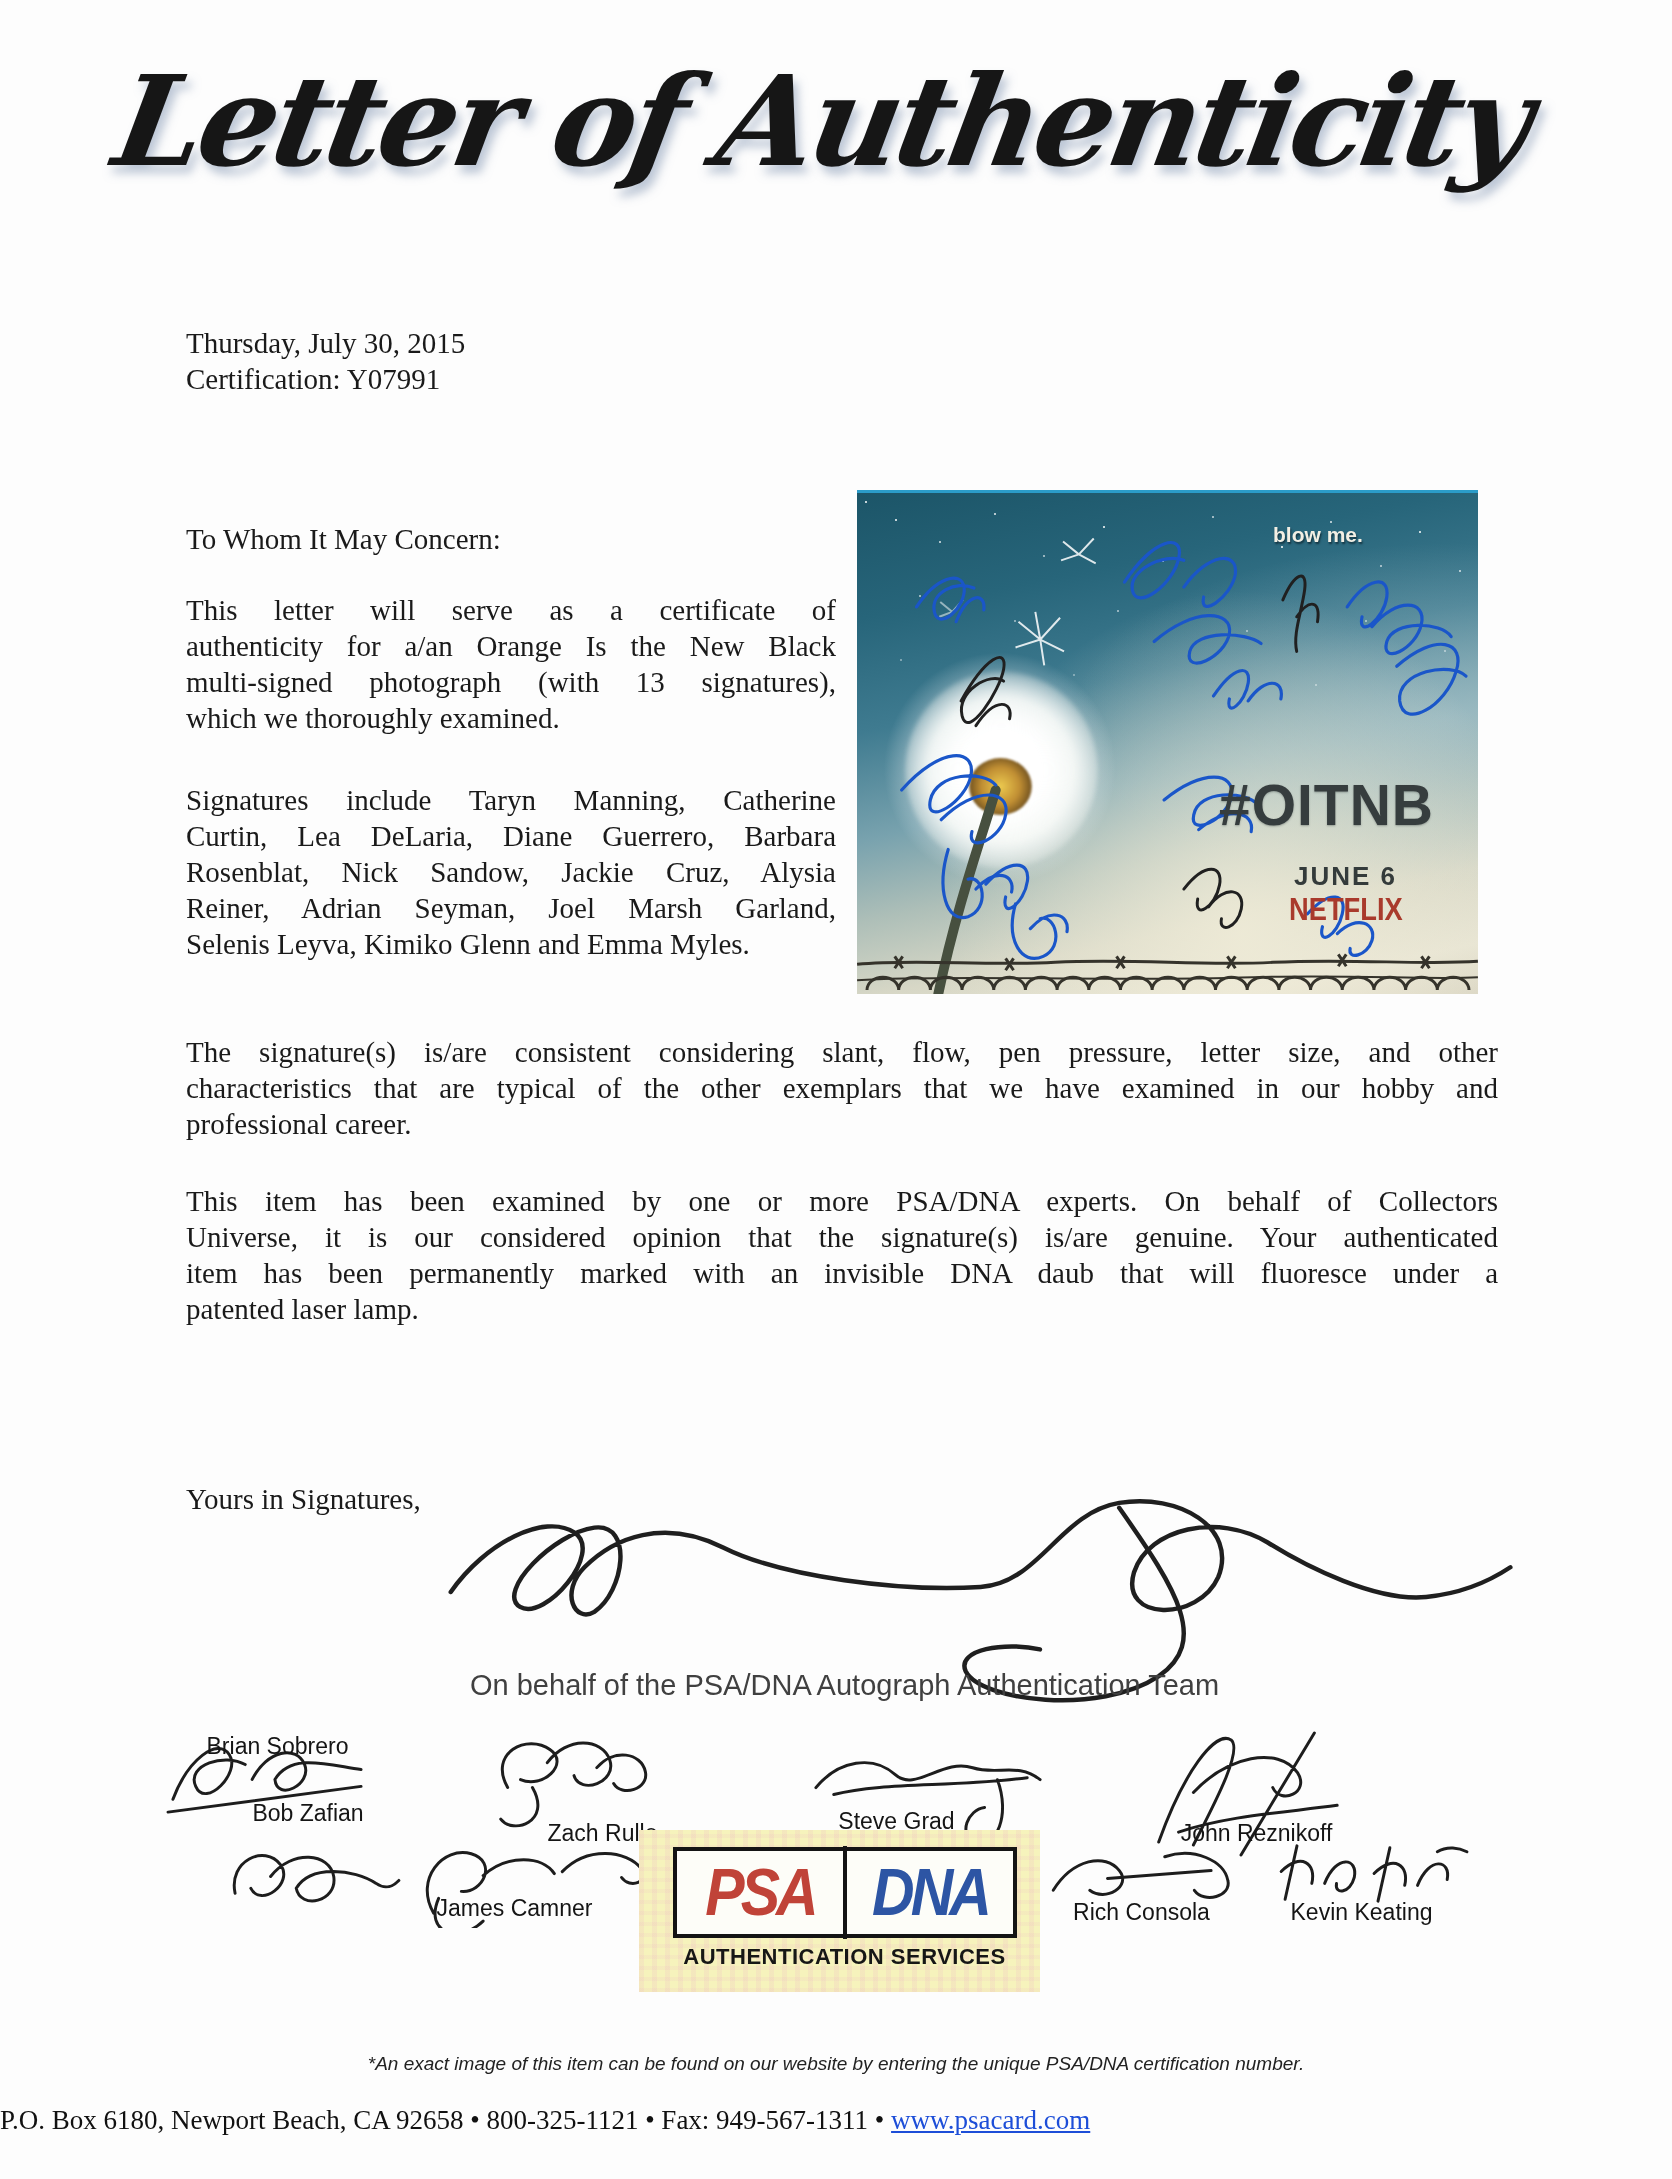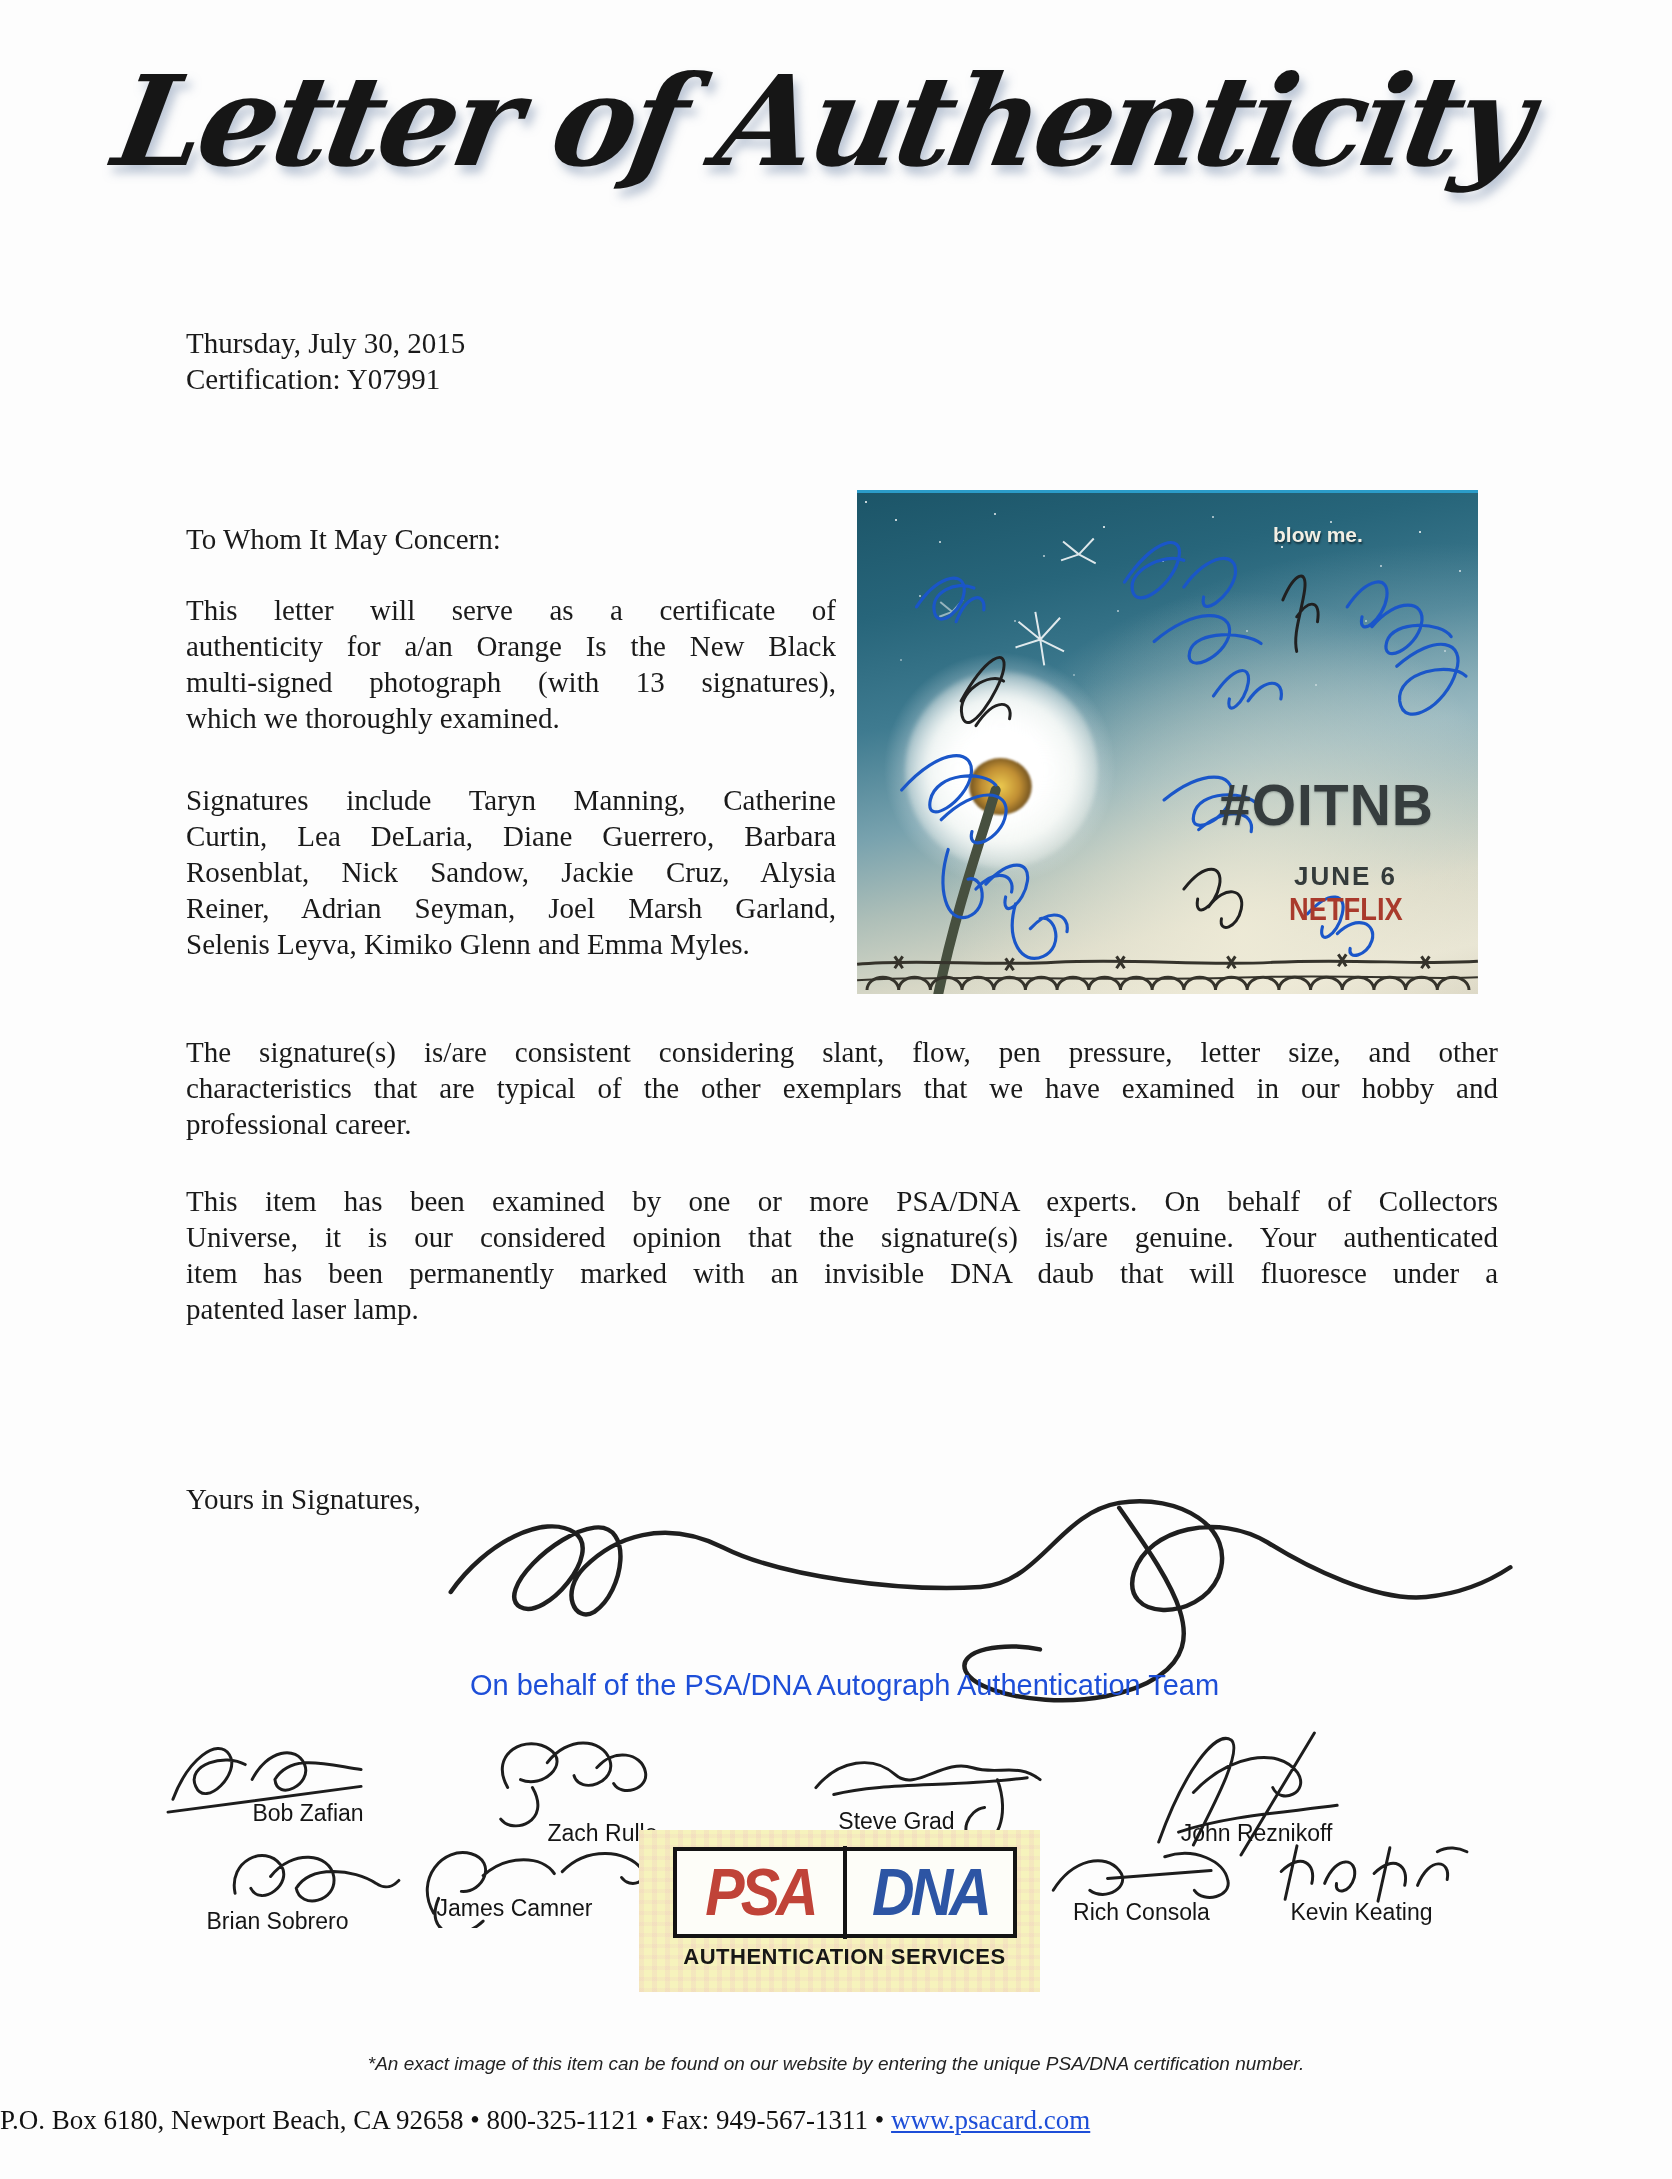--- a/index.html
+++ b/index.html
@@ -16,21 +16,21 @@
   
   .serif29{font-size:29px;line-height:36px;}
   .dateline{left:186px;top:325px;}
   .salutation{left:186px;top:521px;}
   .para{left:186px;}
   .pw-narrow{width:650px;}
   .pw-full{width:1312px;}
   .jline{text-align:justify;text-align-last:justify;}
   .closing{left:186px;top:1481px;}
   .onbehalf{left:470px;top:1669px;font-family:"Liberation Sans",sans-serif;
-    font-size:29px;color:#1d4ed8;white-space:nowrap;}
+    font-size:29px;color:#404040;white-space:nowrap;}
 
   
   .photo{left:857px;top:490px;width:621px;height:501px;overflow:hidden;
     border-top:3px solid #2b9cc9;
     background:
       radial-gradient(circle at 23% 55%, rgba(255,255,255,.95) 0%, rgba(255,255,255,.75) 9%, rgba(255,255,255,0) 21%),
       radial-gradient(ellipse at 62% 88%, rgba(240,236,216,.85) 0%, rgba(240,236,216,0) 55%),
       radial-gradient(ellipse at 95% 45%, rgba(190,210,212,.5) 0%, rgba(190,210,212,0) 45%),
       linear-gradient(168deg,#1c5568 0%,#27657a 20%,#3f7b90 38%,#78a2ae 55%,#aebfb8 68%,#d7d7c6 80%,#e7e4d3 92%,#d9d5c3 100%);}
   .stars{left:8px;top:8px;width:2px;height:2px;background:#fff;border-radius:50%;
@@ -184,21 +184,21 @@
 
   <div class="abs onbehalf">On behalf of the PSA/DNA Autograph Authentication Team</div>
 
   <div class="abs authsig" style="left:158px;top:1725px">
     <svg width="218" height="99" viewBox="0 0 220 100">
         <g stroke="#1d1d1d" stroke-width="3" fill="none" stroke-linecap="round">
       <path d="M15,75 C30,35 60,12 72,30 C84,48 48,85 38,62 C28,40 68,28 88,40 M95,55 C110,25 140,20 148,40 C156,60 120,78 118,55 C135,28 170,40 205,45 M10,88 L205,62"></path>
         </g>
       </svg>
   </div>
-  <div class="abs authlabel" style="left:203px;top:1908px;width:149px">Brian Sobrero</div>
+  <div class="abs authlabel" style="left:203px;top:1733px;width:149px">Brian Sobrero</div>
 
   <div class="abs authsig" style="left:473px;top:1728px">
     <svg width="208" height="109" viewBox="0 0 210 110">
         <g stroke="#1d1d1d" stroke-width="3" fill="none" stroke-linecap="round">
       <path d="M35,60 C15,25 55,5 78,22 C98,36 70,62 48,52 M75,35 C95,8 130,10 138,32 C146,55 108,68 102,48 M125,40 C142,20 170,25 174,44 C178,62 150,70 142,56 M60,60 C80,95 40,108 28,92"></path>
         </g>
       </svg>
   </div>
   <div class="abs authlabel" style="left:538px;top:1820px;width:129px">Zach Rullo</div>
 

